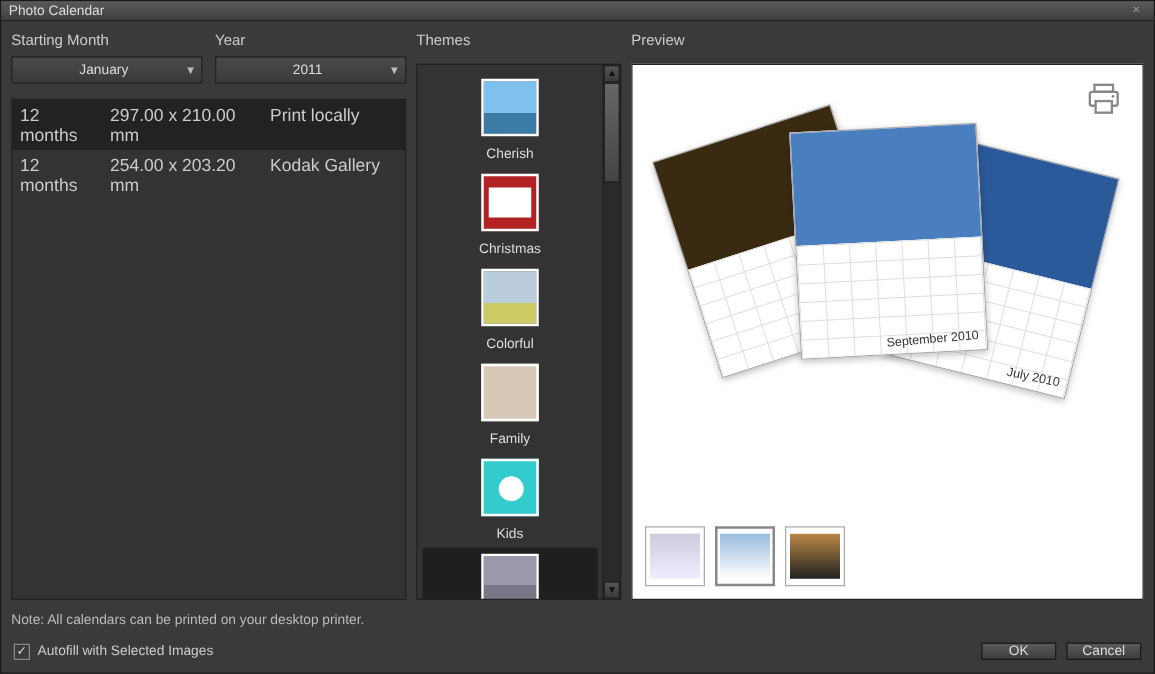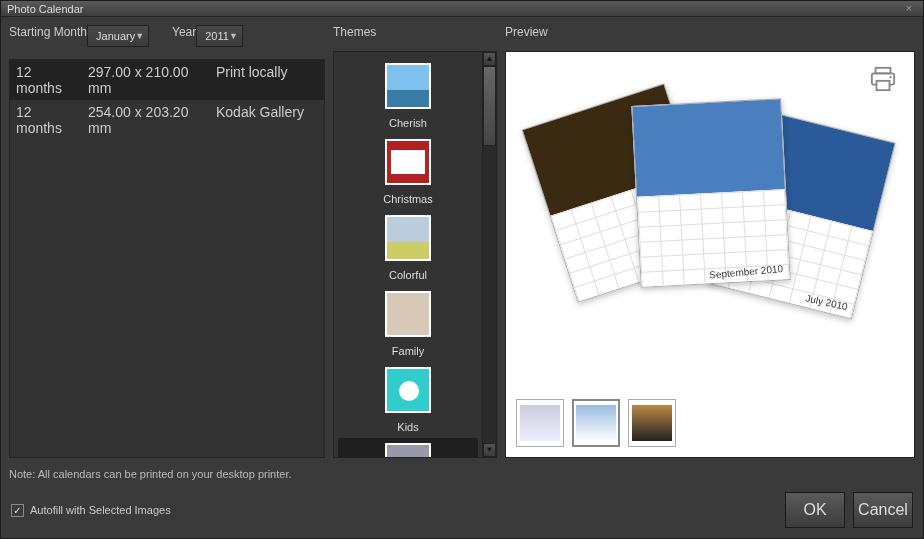--- a/index.html
+++ b/index.html
@@ -40,21 +40,21 @@
   padding: 8px 8px 4px 8px;
   gap: 8px;
   min-height: 0;
 }
 .col-left { width: 316px; display: flex; flex-direction: column; }
 .col-mid  { width: 164px; display: flex; flex-direction: column; }
 .col-right{ flex: 1; display: flex; flex-direction: column; }
 
 .header-row { display: flex; gap: 10px; margin-bottom: 6px; }
 .label { font-size: 12px; color: #ccc; margin-bottom: 6px; }
-.half { flex: 1; display: flex; flex-direction: row; }
+.half { flex: 1; display: flex; flex-direction: column; }
 
 .combo {
   height: 22px;
   background: linear-gradient(to bottom, #4a4a4a, #3a3a3a);
   border: 1px solid #222;
   display: flex; align-items: center;
   padding: 0 4px 0 8px;
   color: #ddd;
   font-size: 11px;
   cursor: pointer;
@@ -216,26 +216,26 @@
 .chk-row { display: flex; align-items: center; gap: 6px; font-size: 11px; color: #ccc; }
 .chk {
   width: 13px; height: 13px;
   border: 1px solid #888;
   background: #3a3a3a;
   display: flex; align-items: center; justify-content: center;
   font-size: 10px; color: #ddd;
 }
 .btn {
   min-width: 60px;
-  height: 36px;
+  height: 14px;
   margin-left: 8px;
   background: linear-gradient(to bottom, #5a5a5a, #3c3c3c);
   border: 1px solid #1a1a1a;
   color: #ddd;
-  font-size: 16px;
+  font-size: 11px;
   display: flex; align-items: center; justify-content: center;
   cursor: pointer;
 }
 
 
 .sky { background: linear-gradient(#7ec0ee 60%, #3a7ca5 60%); }
 .red { background: #b22222; display:flex; align-items:center; justify-content:center; }
 .red::after{content:""; width:34px; height:24px; background:#fff;}
 .bridge { background: linear-gradient(#bcd 60%, #cc6 60%); }
 .people { background: #d8c8b8; }

